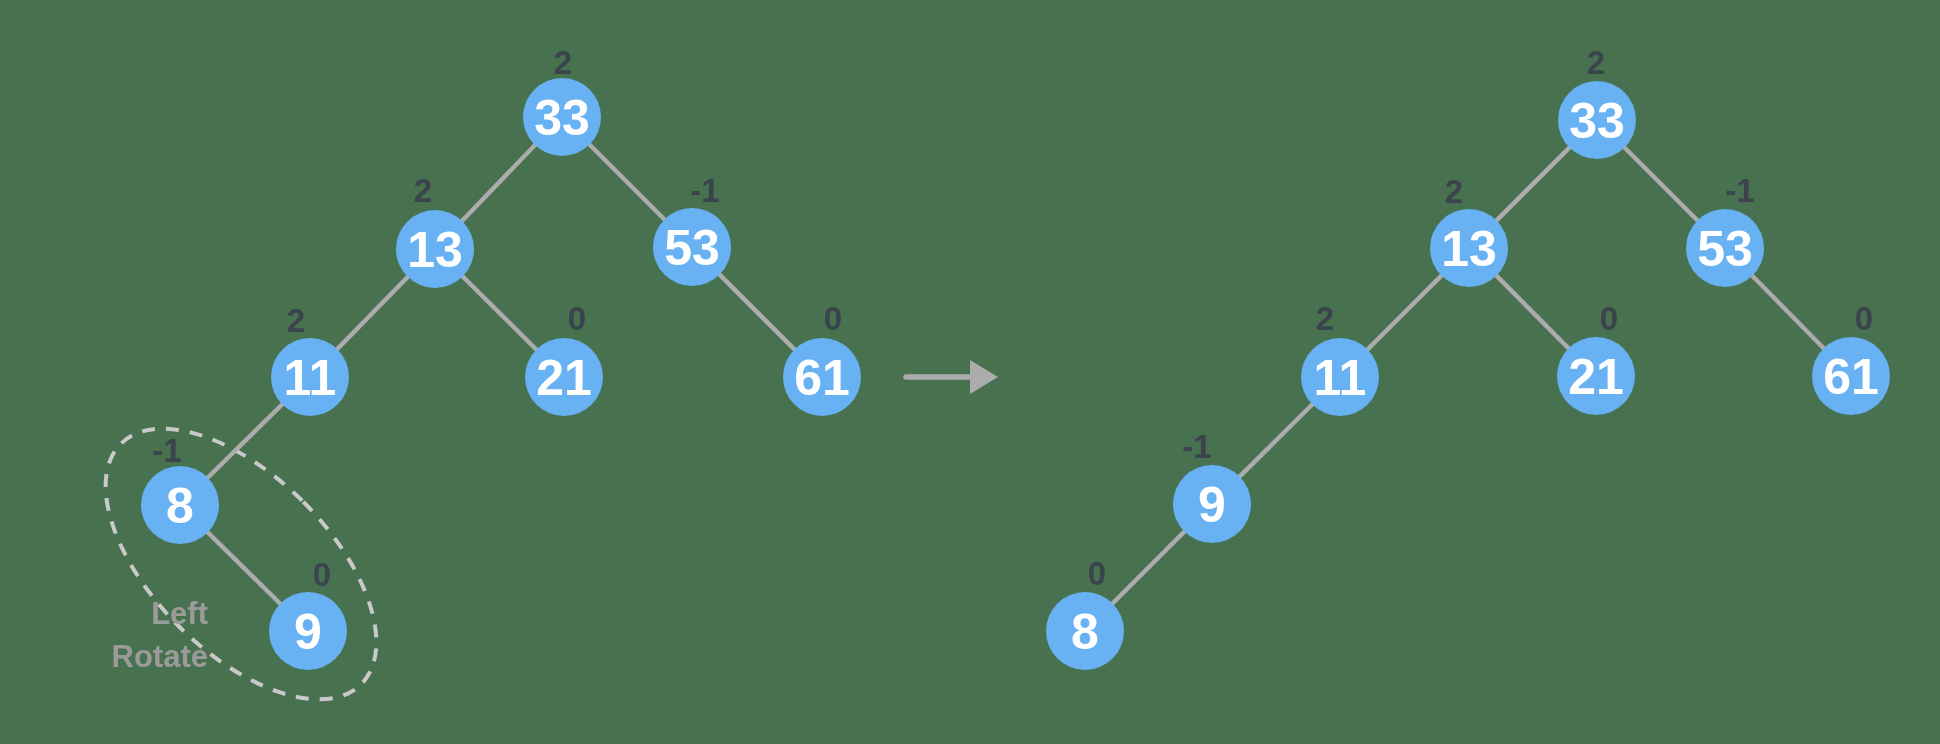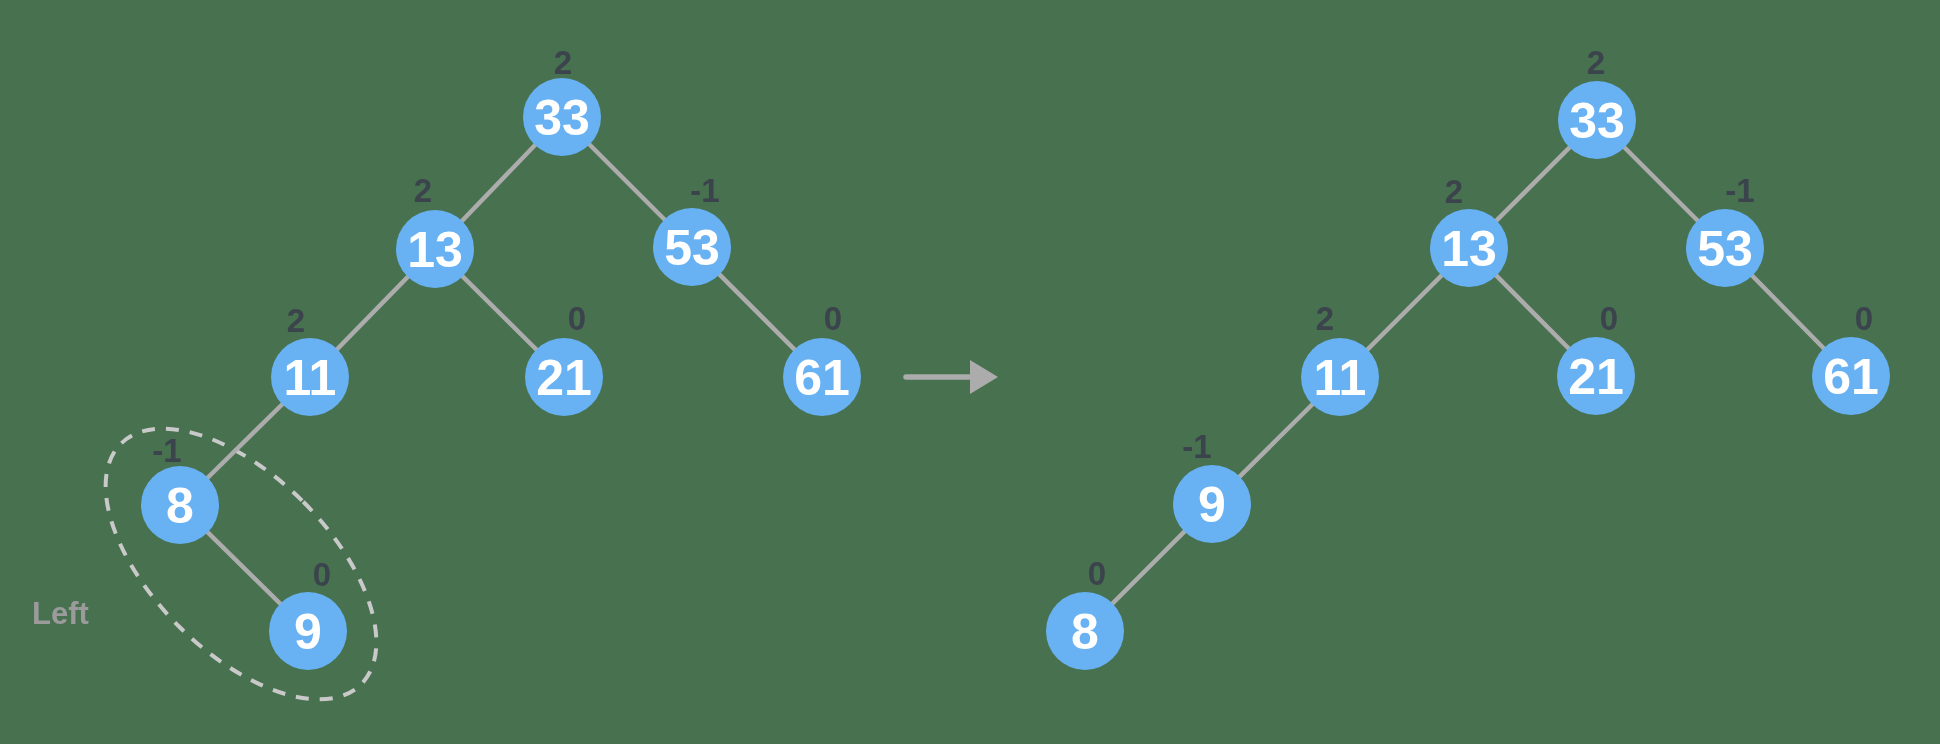--- a/index.html
+++ b/index.html
@@ -17,24 +17,24 @@
   #diagram-svg {
     position: absolute;
     left: 0;
     top: 0;
   }
   #diagram-svg text {
     font-family: "Liberation Sans", "DejaVu Sans", sans-serif;
   }
   .rotate-label {
     position: absolute;
-    left: 32px;
+    left: 44px;
     top: 592px;
     width: 164px;
-    text-align: left;
+    text-align: right;
     font-size: 31px;
     font-weight: bold;
     line-height: 43px;
     color: #9B9B9B;
     user-select: none;
   }
   .rotate-label span { display: block; }
 </style>
 </head>
 <body style="background: rgb(71, 113, 79);">
@@ -109,14 +109,15 @@
         <text x="1097" y="573" dy="0.36em" text-anchor="middle" fill="#3B434D" font-size="33" font-weight="bold">0</text>
       </g>
       <g>
         <line x1="906" y1="377" x2="970" y2="377" stroke="#ACACAC" stroke-width="5.5" stroke-linecap="round"></line>
         <polygon points="970,360 970,394 998,377" fill="#ACACAC"></polygon>
       </g>
     </svg>
 
   <div class="rotate-label" style="color: rgb(155, 155, 155);">
     <span>Left</span>
+    <span>Rotate</span>
   </div>
 </div>
 
 </body></html>

